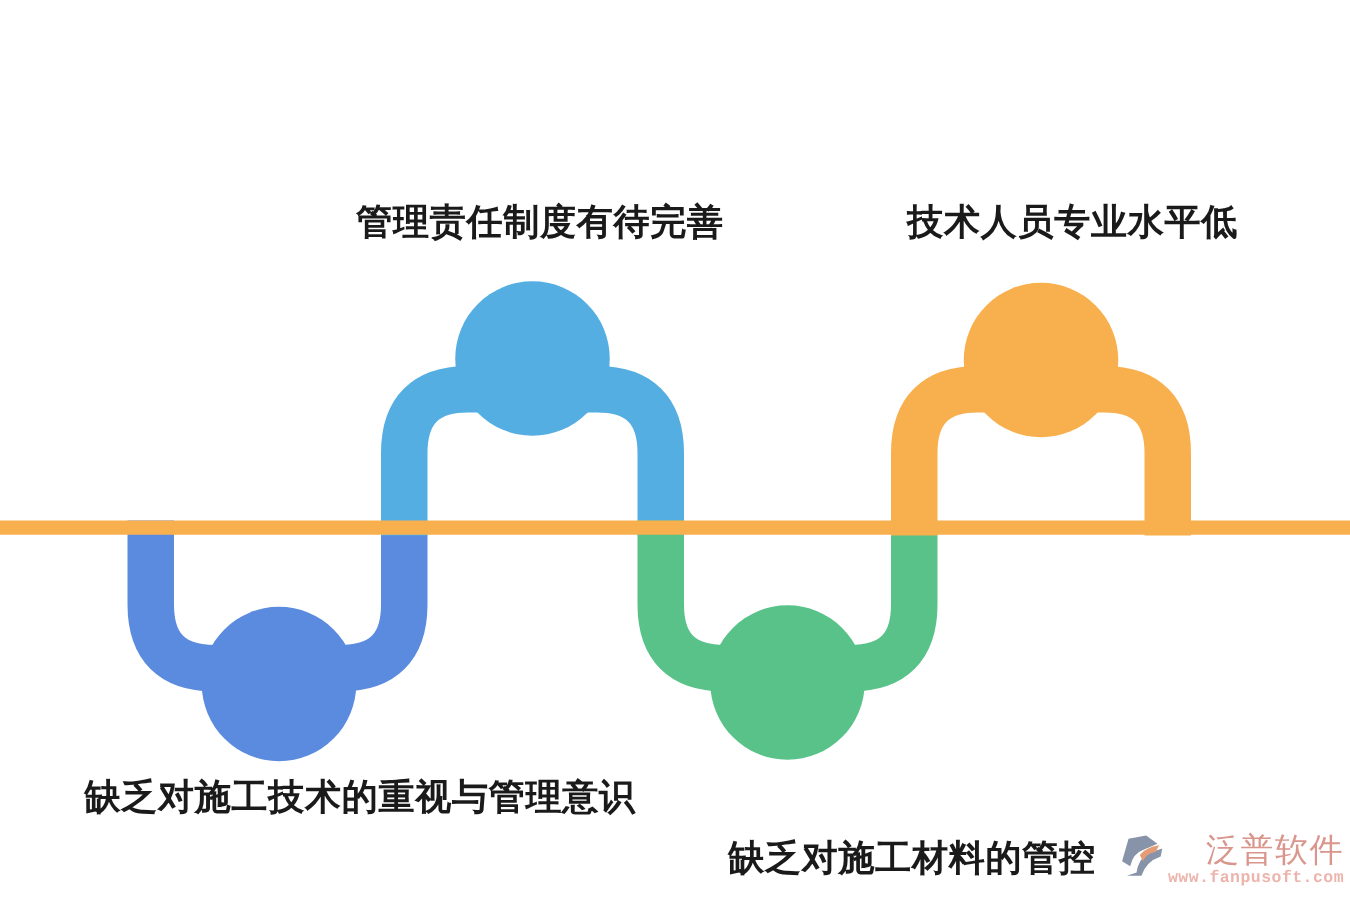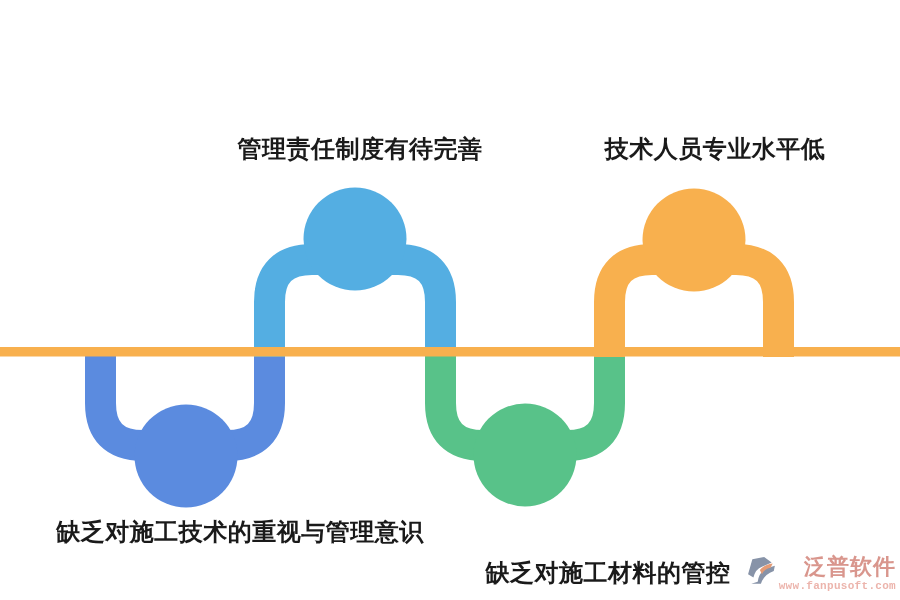--- a/index.html
+++ b/index.html
@@ -42,21 +42,21 @@
     display: block;
     margin-top: 2px;
   }
   .watermark .wm-text {
     display: flex;
     flex-direction: column;
     align-items: flex-end;
   }
   .wm-brand {
     font-size: 22px;
-    font-weight: bold;
+    font-weight: normal;
     line-height: 26px;
     letter-spacing: 1px;
     text-align: center;
   }
   .wm-url {
     font-size: 11px;
     line-height: 12px;
     font-weight: bold;
     letter-spacing: 0.3px;
     font-family: Liberation Mono, monospace;

